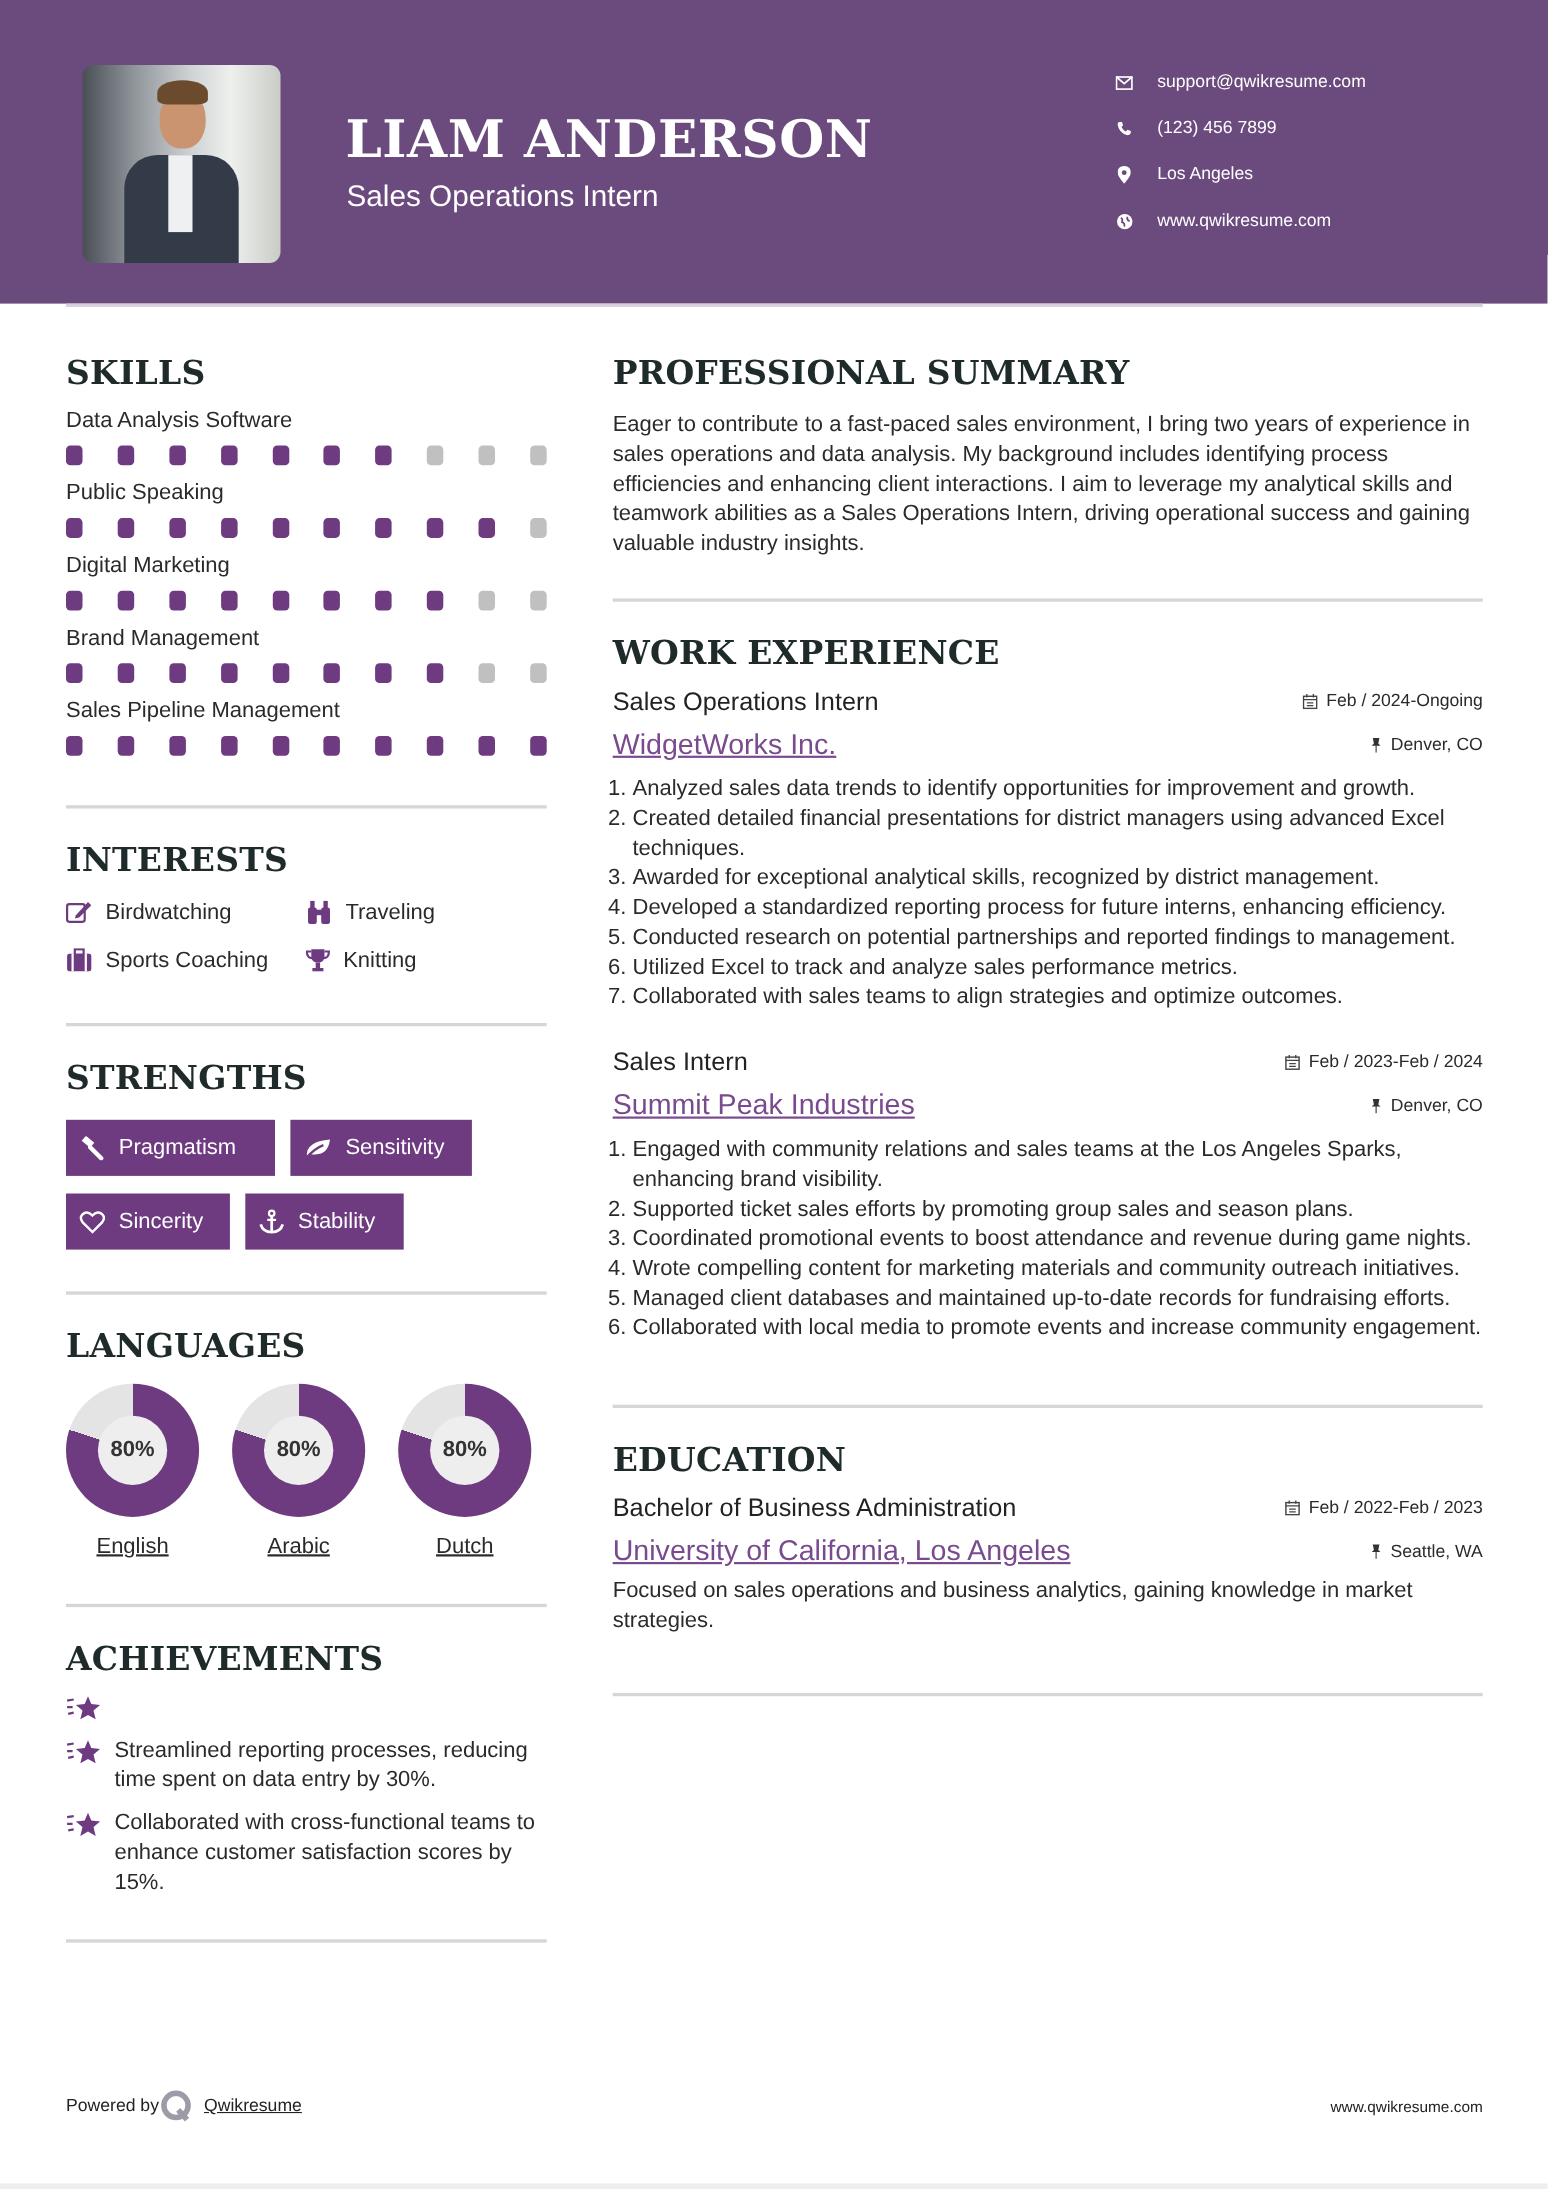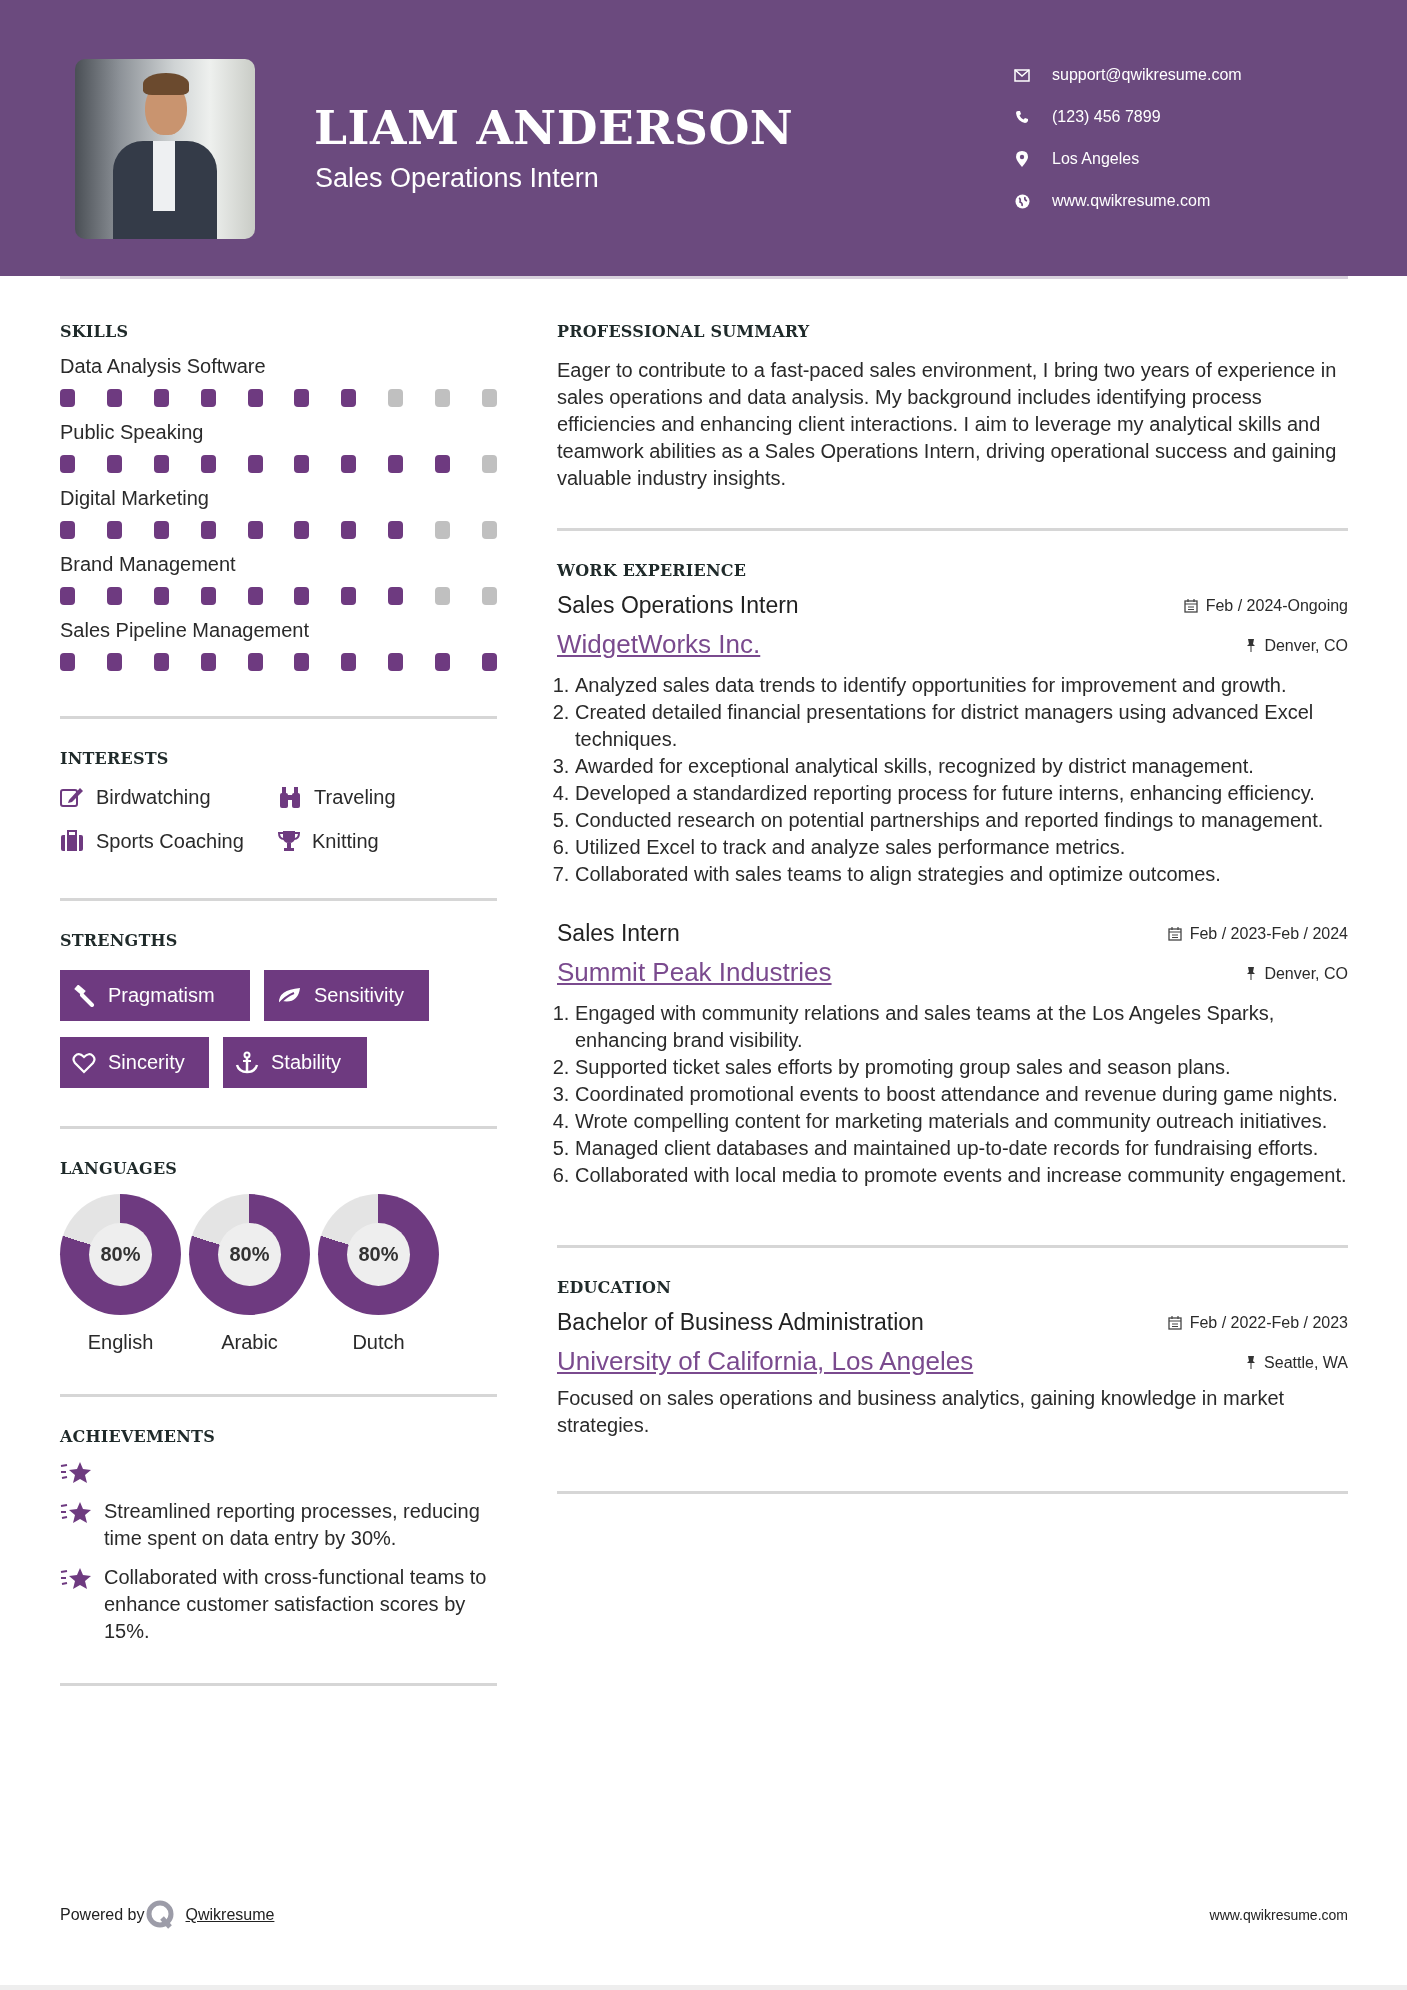--- a/index.html
+++ b/index.html
@@ -18,37 +18,37 @@
   .role { position: absolute; left: 315px; top: 163px; font-size: 27px; color: #ffffff; white-space: nowrap; }
   .contact { position: absolute; left: 1014px; top: 54px; text-align: center; }
   .contact-row { display: flex; align-items: center; height: 42px; }
   .contact-icon { width: 16px; height: 16px; margin-right: 22px; display: inline-flex; align-items: center; justify-content: center; }
   .contact-text { color: #ffffff; font-size: 16px; white-space: nowrap; }
   .header-rule { position: absolute; left: 60px; top: 276px; width: 1288px; height: 3px; background: #d7d0dc; }
 
   .left { position: absolute; left: 60px; top: 300px; width: 437px; }
   .right { position: absolute; left: 557px; top: 300px; width: 791px; }
 
-  .section-title { font-family: "DejaVu Serif", "Liberation Serif", serif; font-weight: bold; font-size: 16px; color: #1f2a2a; letter-spacing: 0.2px; }
+  .section-title { font-family: "DejaVu Serif", "Liberation Serif", serif; font-weight: bold; font-size: 30px; color: #1f2a2a; letter-spacing: 0.2px; }
   .divider { height: 3px; background: #d6d6d6; }
 
   .skill-name { font-size: 20px; color: #2a2a2a; margin-top: 14px; height: 24px; white-space: nowrap; }
   .dots { display: flex; justify-content: space-between; width: 437px; margin-top: 10px; }
   .dot { width: 15px; height: 18px; border-radius: 4px; background: #c0c0c0; }
   .dot.on { background: #6e3a80; }
 
   .interests { display: grid; grid-template-columns: 218px 219px; row-gap: 14px; margin-top: 14px; }
   .interest { display: flex; align-items: center; font-size: 20px; white-space: nowrap; height: 30px; }
   .interest svg { margin-right: 12px; flex: none; }
 
   .strengths { display: flex; flex-wrap: wrap; gap: 16px 14px; margin-top: 20px; width: 437px; }
   .chip { display: inline-flex; align-items: center; height: 51px; background: #6e3a80; color: #fff; padding: 0 12px; font-size: 20px; white-space: nowrap; }
   .chip svg { margin-right: 12px; }
 
-  .langs { display: flex; gap: 8px; margin-top: 16px; }
+  .langs { display: flex; gap: 30px; margin-top: 16px; text-decoration: underline; }
   .lang { width: 121px; display: flex; flex-direction: column; align-items: center; }
   .ring { width: 121px; height: 121px; border-radius: 50%; position: relative; }
   .ring-inner { position: absolute; left: 29px; top: 29px; width: 63px; height: 63px; border-radius: 50%; background: #eeeeee;
                 display: flex; align-items: center; justify-content: center; font-weight: bold; font-size: 20px; color: #333; }
   .lang-name { font-size: 20px; margin-top: 16px; }
 
   .ach { display: flex; margin-top: 12px; }
   .ach svg { flex: none; margin-right: 10px; margin-top: 2px; }
   .ach-text { font-size: 20px; line-height: 27px; color: #2a2a2a; }
 

